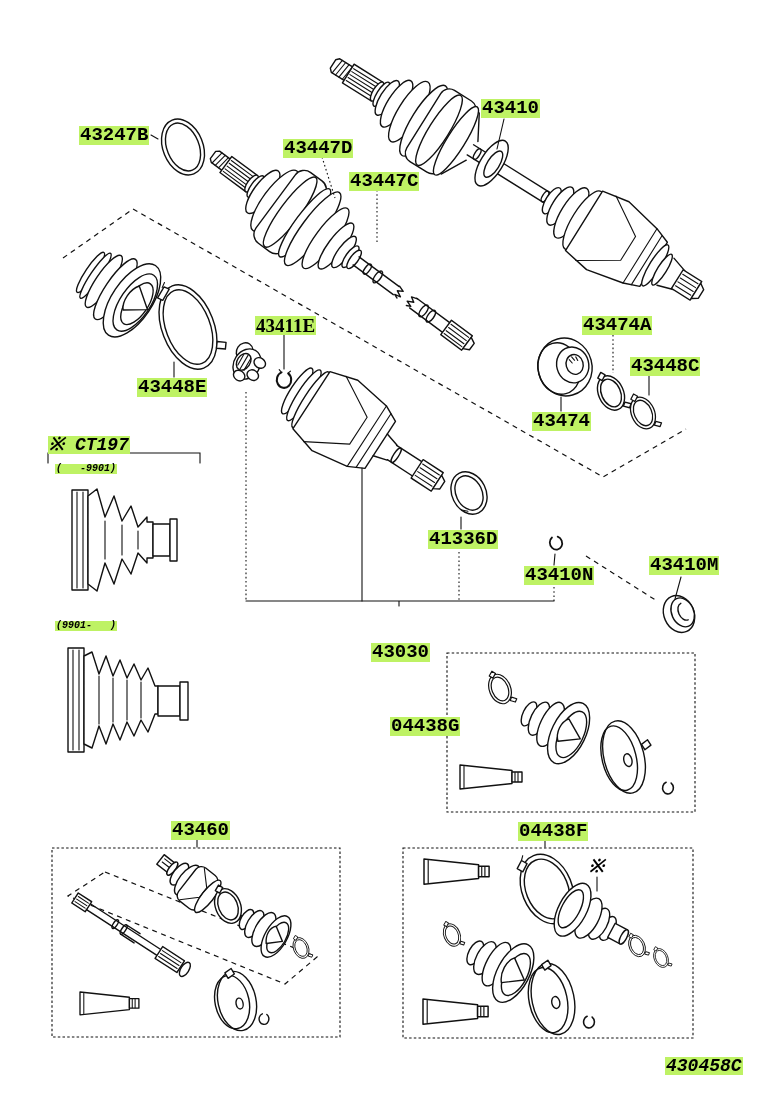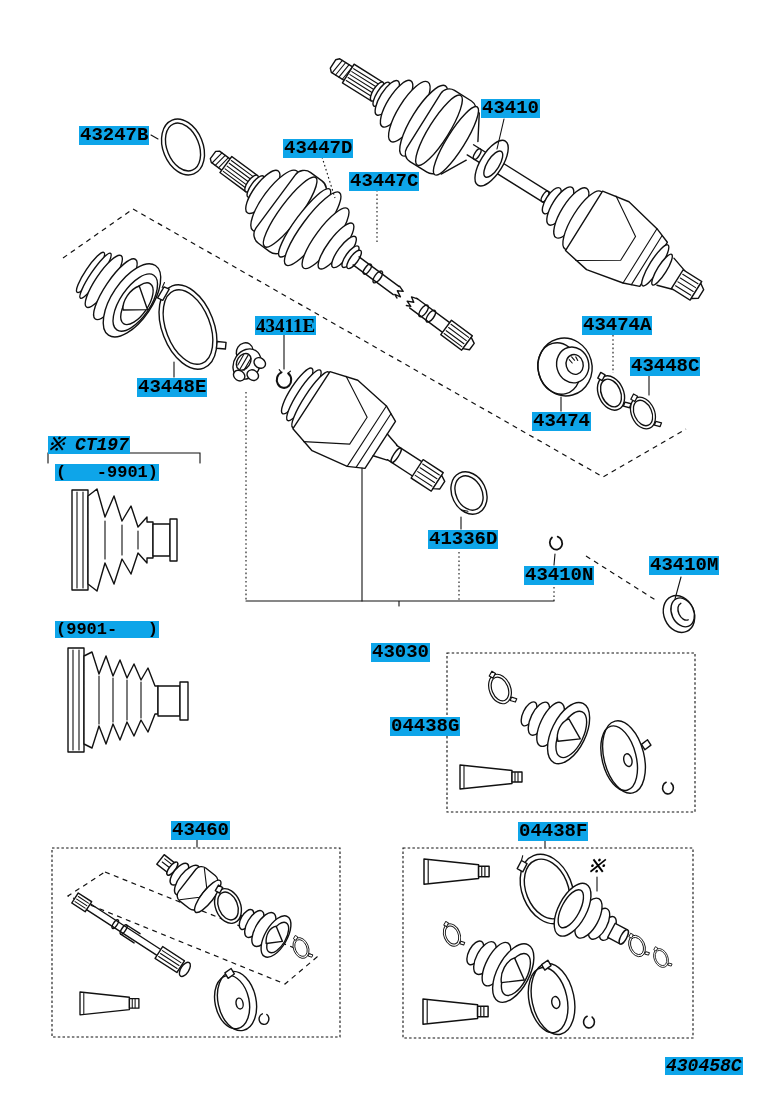--- a/index.html
+++ b/index.html
@@ -1,22 +1,22 @@
 <!DOCTYPE html>
 <html><head>
 <meta charset="utf-8">
 <style>
   html,body{margin:0;padding:0;background:#fff;}
   .stage{position:relative;width:760px;height:1112px;background:#fff;overflow:hidden;
          font-family:"Liberation Mono","DejaVu Sans Mono",monospace;}
   .stage svg{position:absolute;left:0;top:0;}
   .lbl{position:absolute;font-weight:bold;font-size:19px;line-height:1;color:#000;
-       white-space:pre;background:#0ea5e9;padding:0 1px;}
+       white-space:pre;background:#bef264;padding:0 1px;}
   .sm{font-size:18px;font-style:italic;}
-  .xs{font-size:17px;}
+  .xs{font-size:10px;font-style:italic;}
   
   .k{fill:none;stroke:#111;stroke-width:1.4;stroke-linecap:round;stroke-linejoin:round;}
   .k1{fill:none;stroke:#111;stroke-width:1.1;stroke-linecap:round;}
   .k2{fill:none;stroke:#111;stroke-width:2.1;stroke-linecap:round;}
   .w{fill:#fff;stroke:#111;stroke-width:1.4;stroke-linejoin:round;}
   .d{fill:none;stroke:#111;stroke-width:1.2;stroke-dasharray:5 4.5;}
   .dot{fill:none;stroke:#111;stroke-width:1.1;stroke-dasharray:1.6 2.6;}
   .bx{fill:none;stroke:#111;stroke-width:1.1;stroke-dasharray:2.5 2.2;}
 </style>
 </head>

